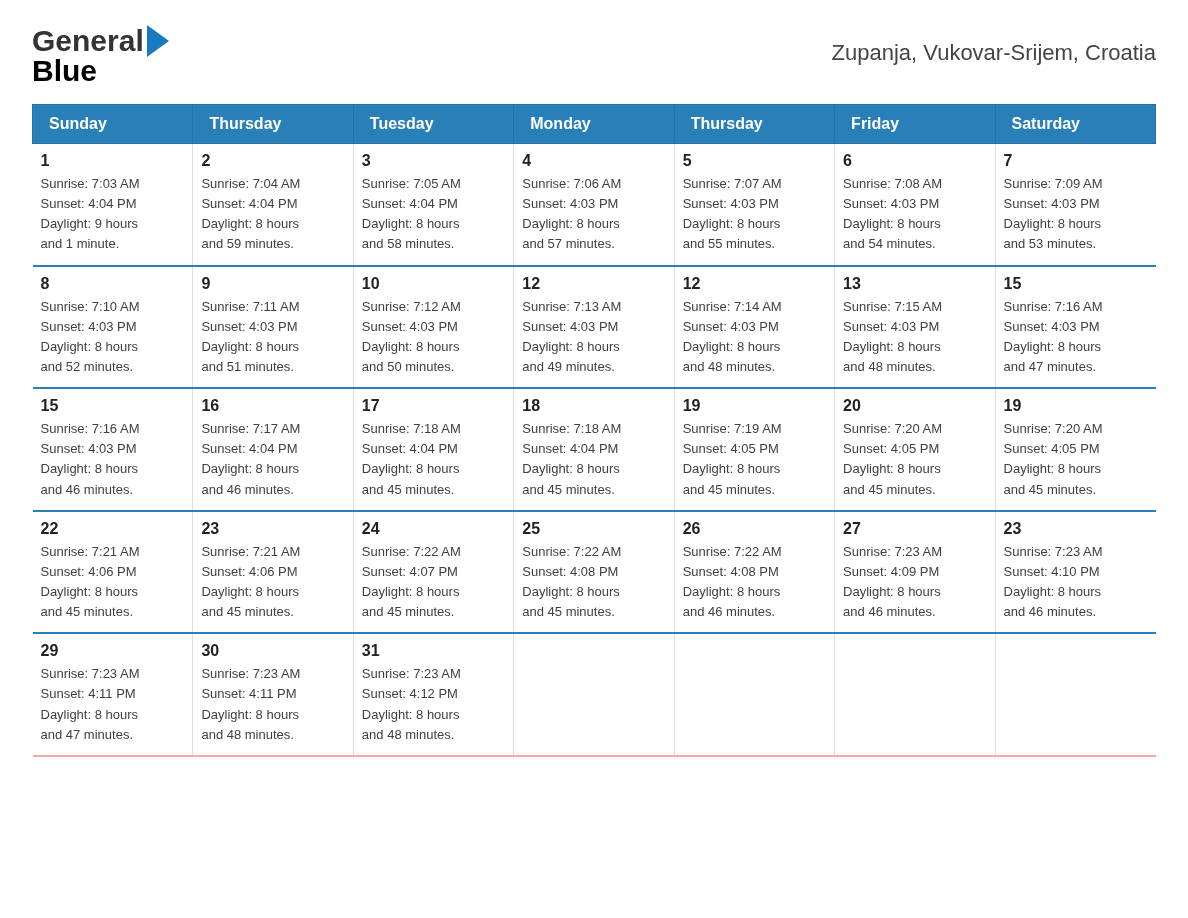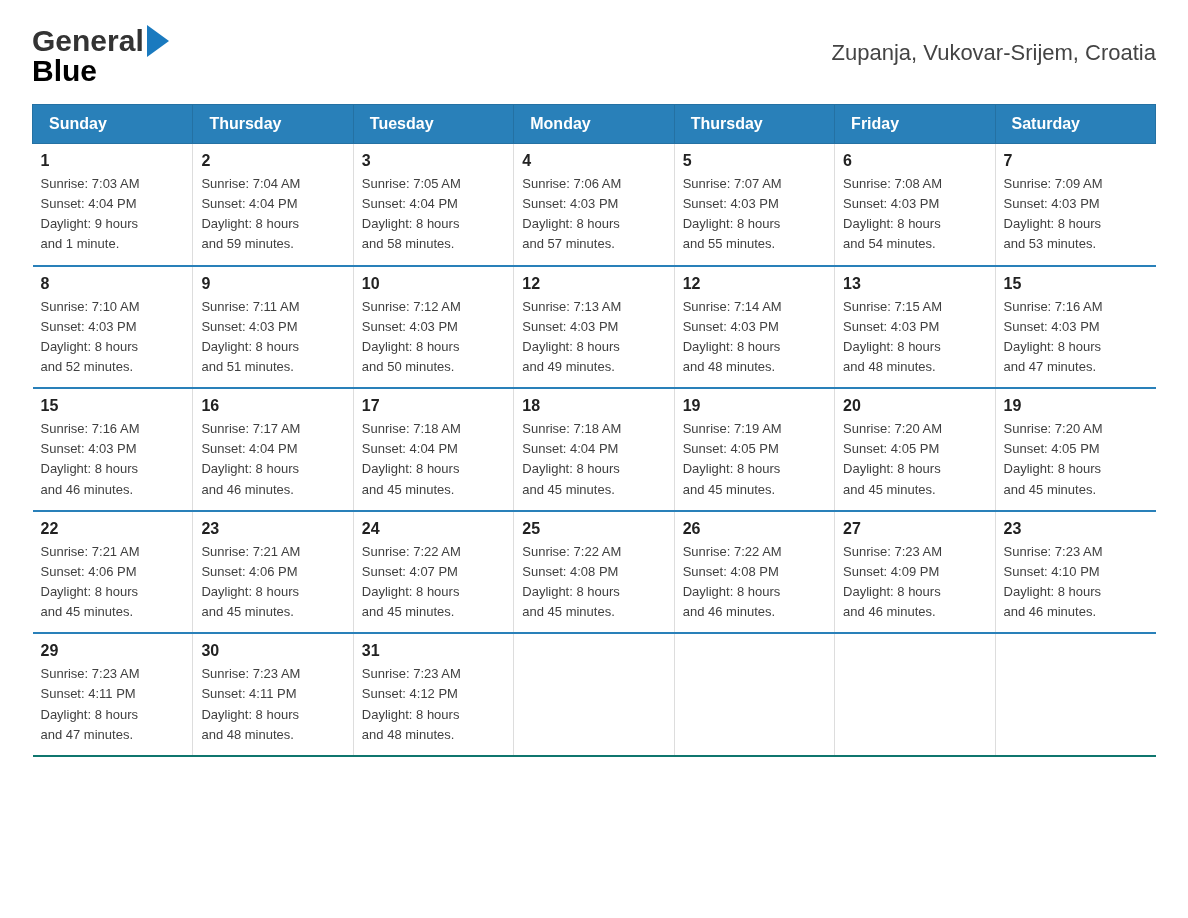--- a/index.html
+++ b/index.html
@@ -72,21 +72,21 @@
       color: #222;
       display: block;
       margin-bottom: 4px;
     }
     .day-info {
       font-size: 13px;
       line-height: 1.55;
       color: #404040;
     }
     tbody tr:last-child {
-      border-bottom: 2px solid #0f766e;
+      border-bottom: 2px solid #fca5a5;
     }
     .logo-row {
       display: flex;
       align-items: center;
     }
     .logo-general {
       font-size: 30px;
       font-weight: bold;
       color: #333;
     }

